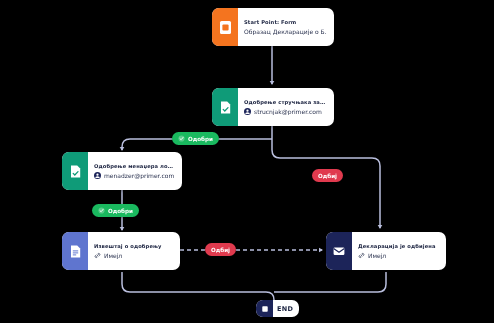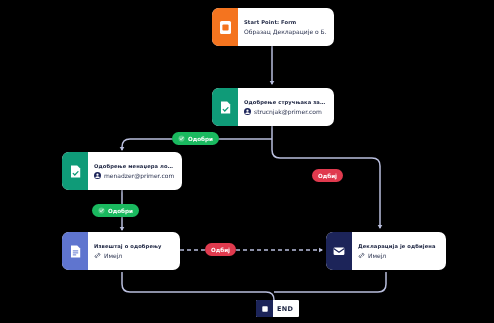--- a/index.html
+++ b/index.html
@@ -35,21 +35,21 @@
   
   .pill{position:absolute;display:flex;align-items:center;gap:3px;
         height:13px;padding:0 6px;border-radius:7px;
         font-size:5.6px;font-weight:600;color:#fff;white-space:nowrap;
         box-shadow:0 1px 2px rgba(0,0,0,.3);}
   .pill.approve{background:#1ab95f;}
   .pill.reject{background:#e03a4e;}
 
   
   #endnode{position:absolute;display:flex;align-items:center;
-           background:#fff;border-radius:1px;overflow:hidden;
+           background:#fff;border-radius:7px;overflow:hidden;
            box-shadow:0 1px 3px rgba(0,0,0,.35);height:17px;}
   #endnode .ebox{width:17px;height:17px;background:#1c2459;
                  display:flex;align-items:center;justify-content:center;}
   #endnode .elbl{font-size:6.5px;font-weight:700;color:#1b2340;
                  padding:0 6px 0 4px;letter-spacing:.3px;}
 </style>
 </head>
 <body>
 
 <div id="canvas">

